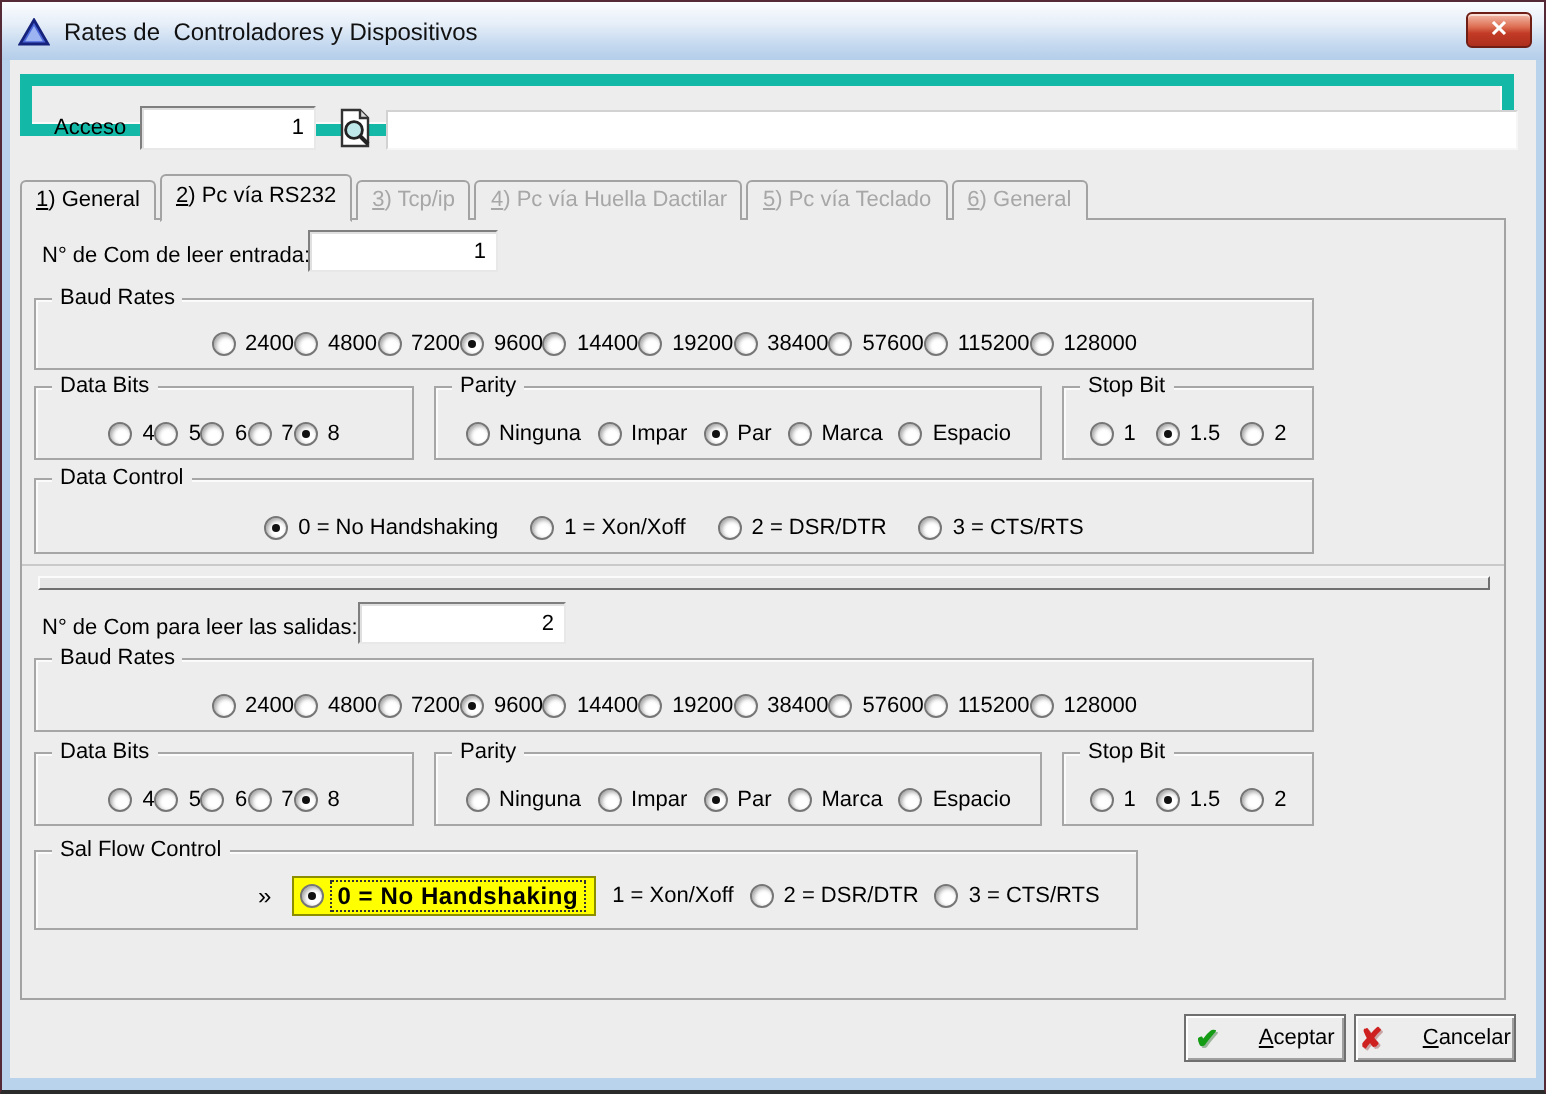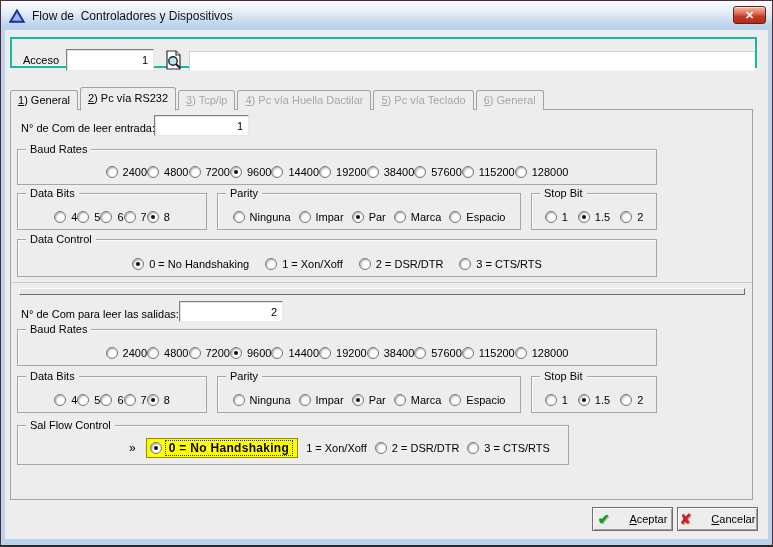--- a/index.html
+++ b/index.html
@@ -19,21 +19,21 @@
     background:linear-gradient(180deg,#f4bcab 0%,#dd6f53 40%,#c23b26 60%,#ad2e1d 100%);
     border:1px solid #6e1e14; color:#fff; font-weight:bold; font-size:11px; line-height:1;
     display:flex; align-items:center; justify-content:center;
     box-shadow:inset 0 1px 0 rgba(255,255,255,.55); cursor:default; }
 
   
   .client { position:absolute; left:4px; right:4px; top:29px; bottom:6px; background:#ededed; }
 
   
   .acceso-panel { position:absolute; left:5px; top:7px; width:747px; height:31px;
-    border:2px solid #14b8a6; box-shadow:inset -1px -1px 0 #fafafa; }
+    border:6px solid #14b8a6; box-shadow:inset -1px -1px 0 #fafafa; }
   .acceso-label { position:absolute; left:11px; top:15px; }
   .acceso-input { position:absolute; left:54px; top:10px; width:88px; height:22px; }
   .browse-btn { position:absolute; left:150px; top:10px; width:24px; height:23px;
     background:transparent; border:none; padding:0; cursor:default; }
   .display-field { position:absolute; left:177px; top:12px; width:566px; height:20px;
     background:#fff; border:1px solid; border-color:#d2d2d2 #f6f6f6 #f6f6f6 #d2d2d2; }
 
   .field { background:#fff; border:1px solid; border-color:#7f7f7f #e8e8e8 #e8e8e8 #7f7f7f;
     box-shadow:inset 1px 1px 0 rgba(0,0,0,.12); text-align:right; padding:2px 5px;
     font:inherit; position:absolute; }
@@ -110,21 +110,21 @@
 </head>
 <body>
 
 <div class="window">
 
   <div class="titlebar">
     <svg class="app-icon" viewBox="0 0 16 14">
       <polygon points="8,1 15,13 1,13" fill="#4a66d8" stroke="#16237c" stroke-width="1.4"></polygon>
       <polygon points="8,4 12.4,11.6 3.6,11.6" fill="#9db4f2"></polygon>
     </svg>
-    <span class="title-text">Flow de  Controladores y Dispositivos</span>
+    <span class="title-text">Rates de  Controladores y Dispositivos</span>
     <div class="close-btn">✕</div>
   </div>
 
   <div class="client">
 
     <div class="acceso-panel">
       <span class="acceso-label">Acceso</span>
       <input class="field acceso-input" value="1" style="">
       <button class="browse-btn">
         <svg width="22" height="22" viewBox="0 0 22 22">

